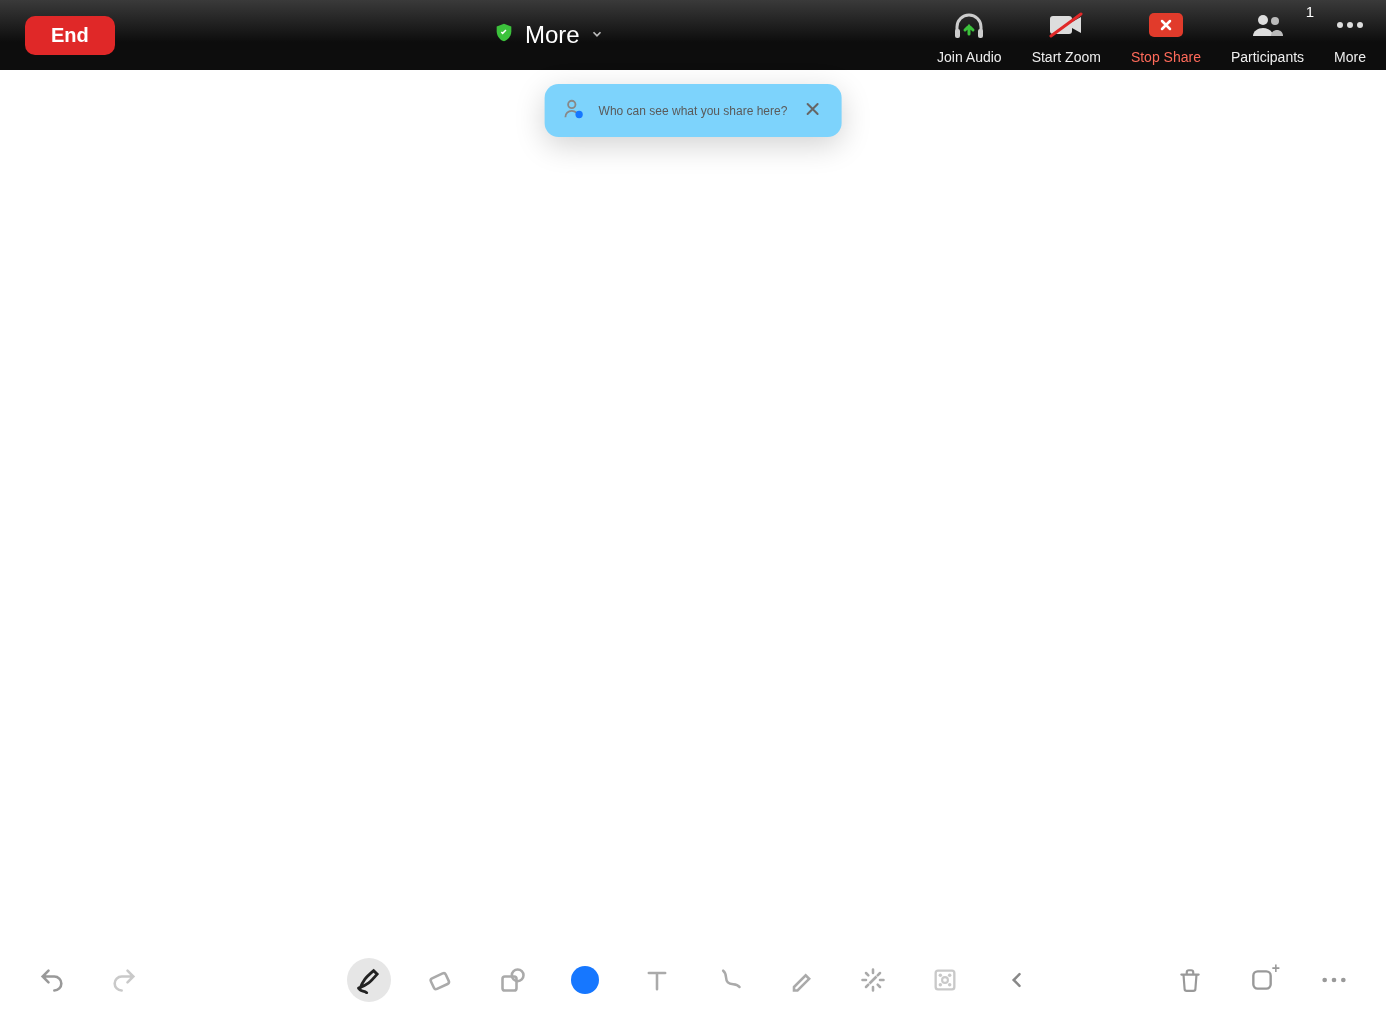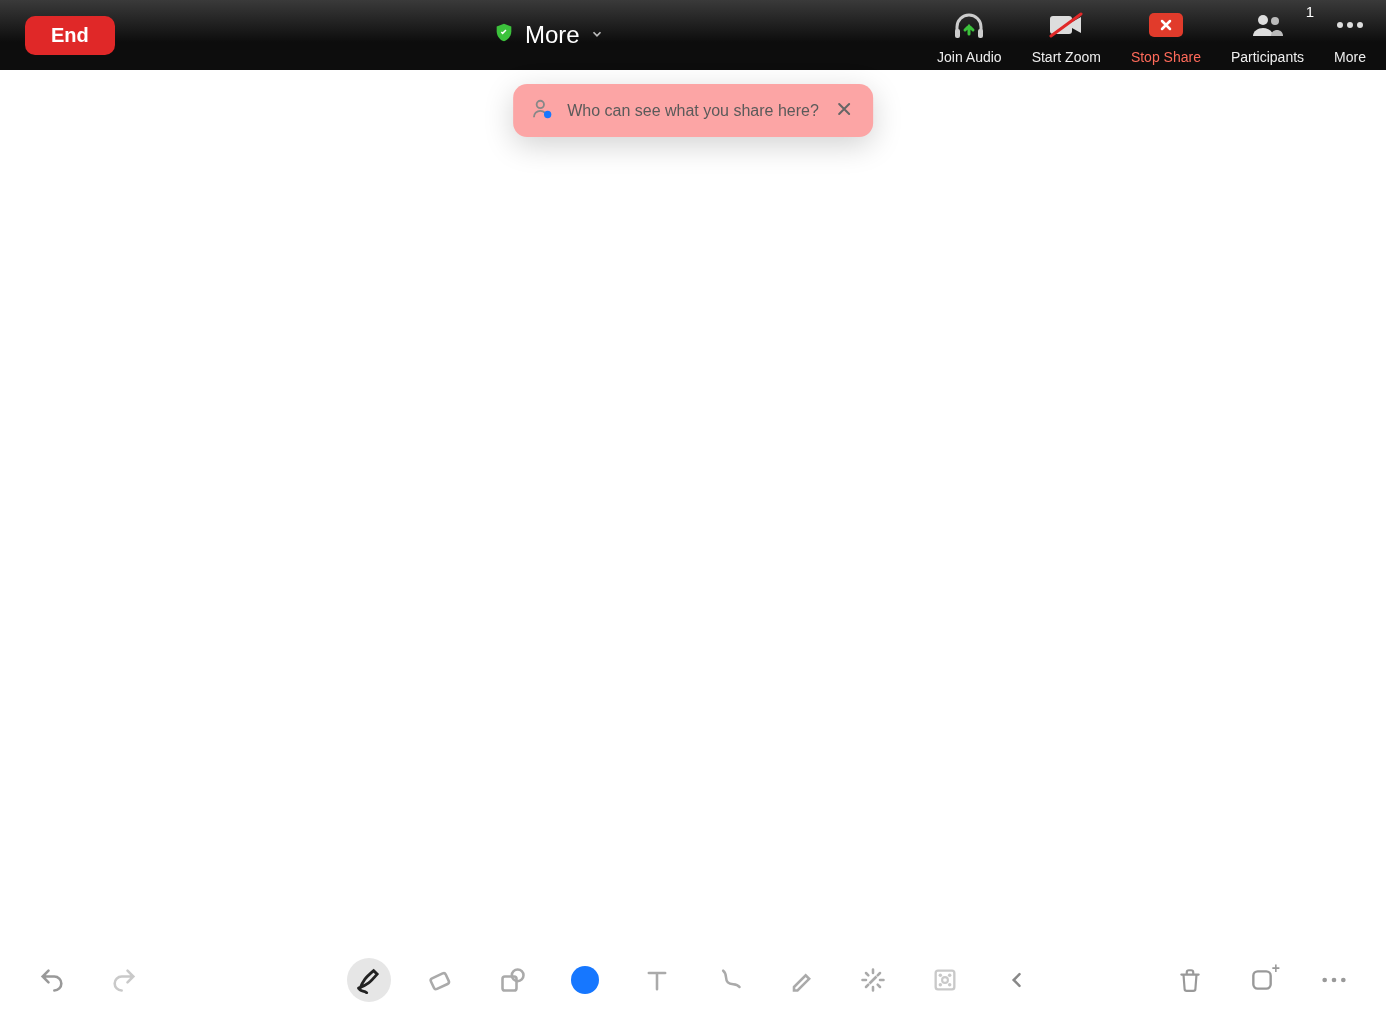--- a/index.html
+++ b/index.html
@@ -91,29 +91,29 @@
     background: #e13b2b;
     border-radius: 5px;
     display:flex;align-items:center;justify-content:center;
   }
   
   .notice {
     position: absolute;
     top: 84px;
     left: 50%;
     transform: translateX(-50%);
-    background: #fca5a5;
+    background: #7dd3fc;
     border-radius: 14px;
     padding: 12px 18px;
     display: flex;
     align-items: center;
     gap: 14px;
     box-shadow: 0 8px 30px rgba(0,0,0,0.18);
     color: #5a5a5a;
-    font-size: 16px;
+    font-size: 12px;
   }
   .notice-close {
     color: #777;
     font-size: 18px;
     cursor: pointer;
     padding: 4px;
   }
   
   .canvas-area {
     position: absolute;

